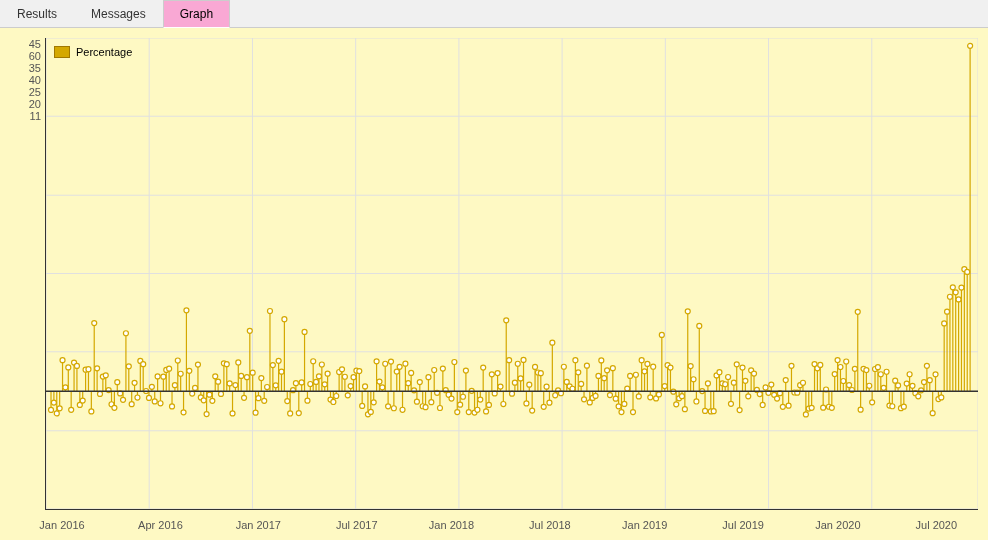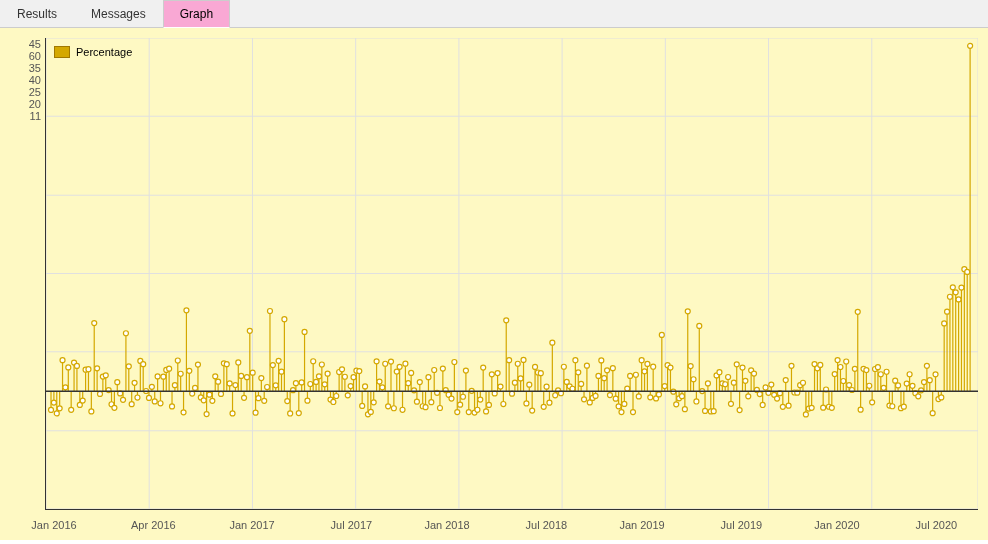--- a/index.html
+++ b/index.html
@@ -56,21 +56,21 @@
     .y-label {
       font-size: 11px;
       color: #555;
       text-align: right;
       width: 35px;
     }
 
     .x-axis-labels {
       position: absolute;
       bottom: -22px;
-      left: 8px;
+      left: 16px;
       right: 0;
       display: flex;
       justify-content: space-between;
       gap: 6px;
     }
 
     .x-label {
       font-size: 11px;
       color: #555;
       text-align: center;

